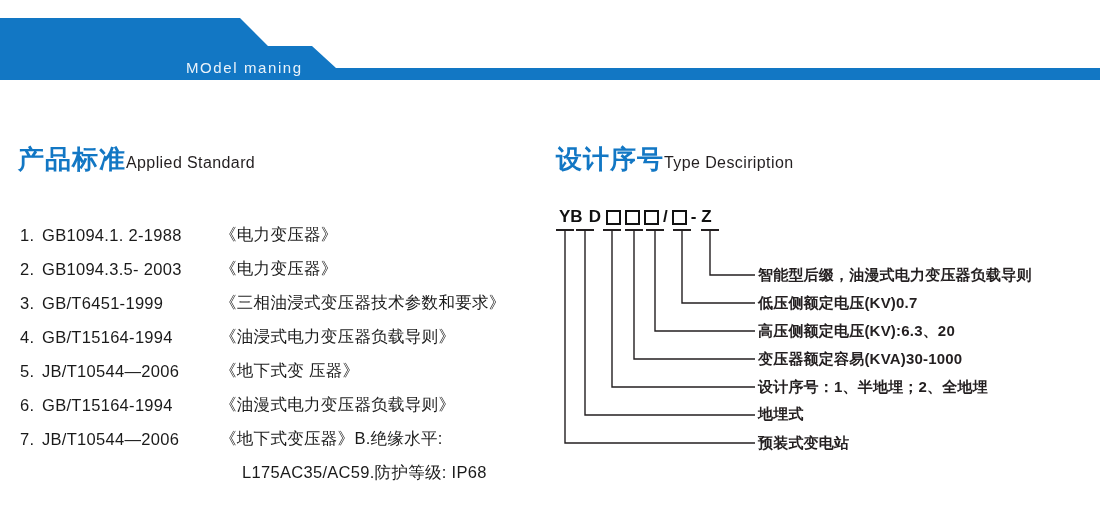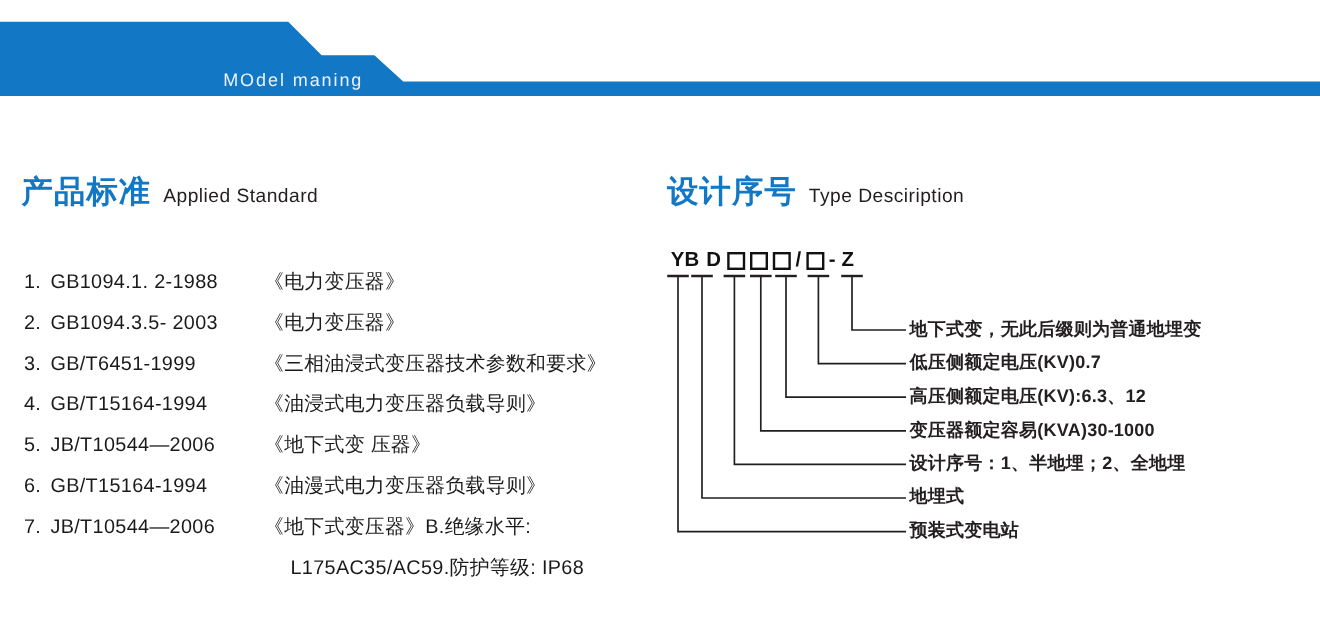--- a/index.html
+++ b/index.html
@@ -49,21 +49,21 @@
     font-size: 26px;
     font-weight: 700;
     color: #1277c4;
     letter-spacing: 1px;
   }
   .sec-head .en {
     font-size: 16px;
     font-weight: 400;
     color: #231f20;
     letter-spacing: 0.4px;
-    margin-left: 10px;
+    margin-left: 0;
   }
   #std-head  { left: 18px;  top: 142px; }
   #type-head { left: 556px; top: 142px; }
 
   
   #std-list {
     position: absolute;
     left: 20px; top: 218px;
     width: 530px;
   }
@@ -196,21 +196,21 @@
       <line x1="153" y1="24" x2="171" y2="24" stroke="#231f20" stroke-width="2"></line>
       <path d="M17 24 V237 H207" fill="none" stroke="#231f20" stroke-width="1.4"></path>
       <path d="M37 24 V209 H207" fill="none" stroke="#231f20" stroke-width="1.4"></path>
       <path d="M64 24 V181 H207" fill="none" stroke="#231f20" stroke-width="1.4"></path>
       <path d="M86 24 V153 H207" fill="none" stroke="#231f20" stroke-width="1.4"></path>
       <path d="M107 24 V125 H207" fill="none" stroke="#231f20" stroke-width="1.4"></path>
       <path d="M134 24 V97 H207" fill="none" stroke="#231f20" stroke-width="1.4"></path>
       <path d="M162 24 V69 H207" fill="none" stroke="#231f20" stroke-width="1.4"></path>
     </svg>
   <div id="diagram-labels">
-      <div class="lbl" style="top: 69px;">地下式变，无此后缀则为普通地埋变</div>
+      <div class="lbl" style="top: 69px;">智能型后缀，油漫式电力变压器负载导则</div>
       <div class="lbl" style="top: 97px;">低压侧额定电压(KV)0.7</div>
-      <div class="lbl" style="top: 125px;">高压侧额定电压(KV):6.3、12</div>
+      <div class="lbl" style="top: 125px;">高压侧额定电压(KV):6.3、20</div>
       <div class="lbl" style="top: 153px;">变压器额定容易(KVA)30-1000</div>
       <div class="lbl" style="top: 181px;">设计序号：1、半地埋；2、全地埋</div>
       <div class="lbl" style="top: 208px;">地埋式</div>
       <div class="lbl" style="top: 237px;">预装式变电站</div>
     </div>
 </div>
 
 </body></html>

